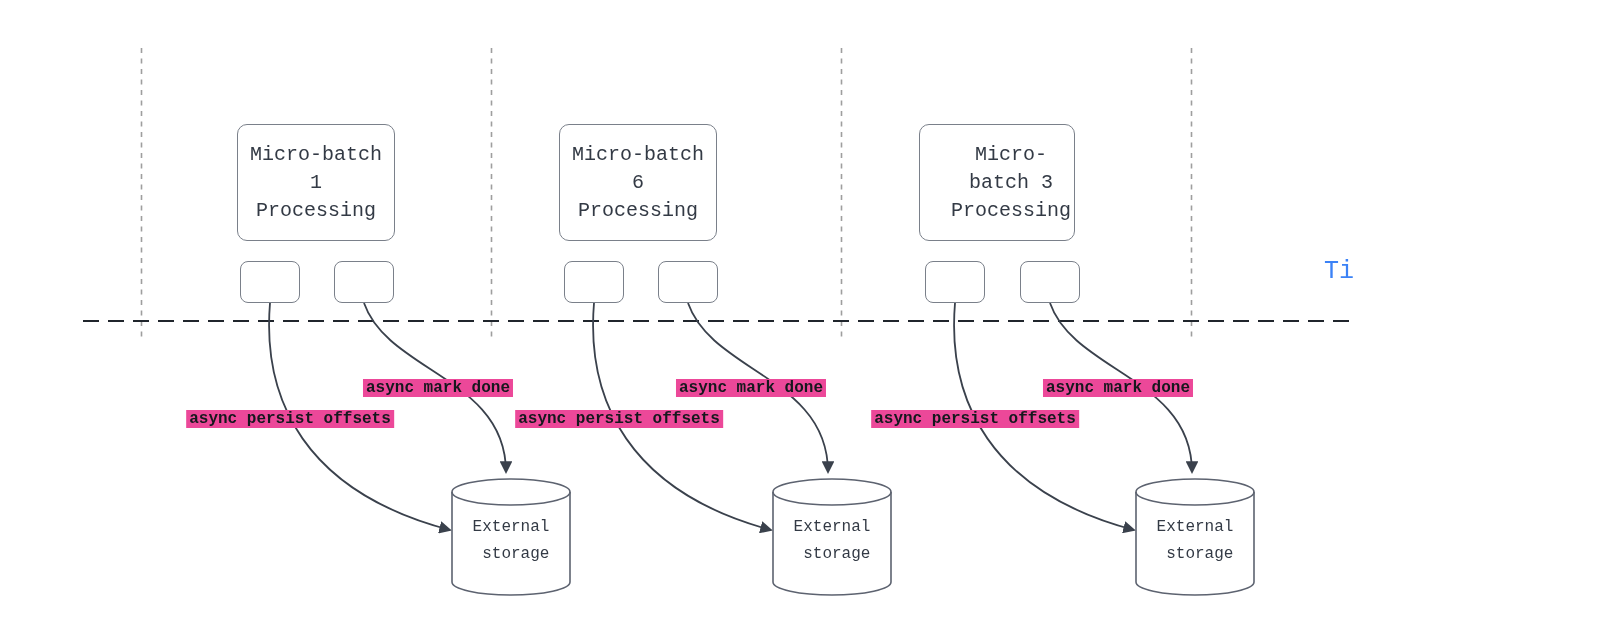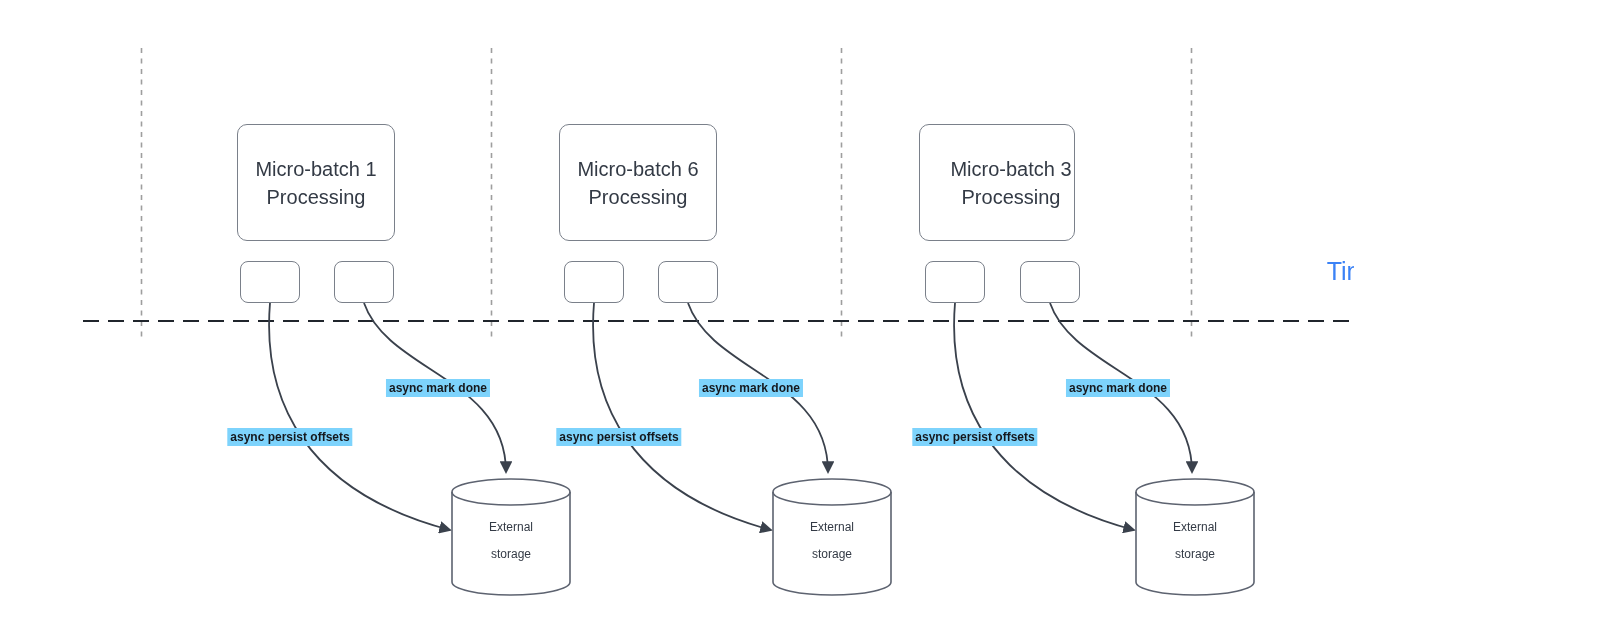--- a/index.html
+++ b/index.html
@@ -1,21 +1,21 @@
 <!DOCTYPE html>
 <html><head>
 <meta charset="utf-8">
 <style>
   html, body { margin: 0; padding: 0; background: #ffffff; }
   .canvas {
     position: relative;
     width: 1354px;
     height: 642px;
     background: #ffffff;
-    font-family: Liberation Sans, sans-serif;
+    font-family: Liberation Mono, monospace;
     overflow: hidden;
   }
   .layer {
     position: absolute;
     left: 0; top: 0;
   }
   .proc-box {
     position: absolute;
     top: 124px;
     height: 117px;
@@ -41,37 +41,37 @@
     width: 60px;
     height: 42px;
     background: #ffffff;
     border: 1.6px solid #7a808a;
     border-radius: 8px;
     box-sizing: border-box;
   }
   .lbl {
     position: absolute;
     transform: translateX(-50%);
-    font-size: 12px;
+    font-size: 16px;
     font-weight: bold;
     color: #15181d;
     white-space: nowrap;
-    background: #7dd3fc;
+    background: #ec4899;
     padding: 0 3px;
     line-height: 18px;
   }
-  .lbl.persist { top: 428px; }
+  .lbl.persist { top: 410px; }
   .lbl.mark   { top: 379px; }
   .storage-label {
     position: absolute;
     top: 514px;
     transform: translateX(-50%);
-    text-align: center;
+    text-align: right;
     white-space: pre-line;
-    font-size: 12px;
+    font-size: 16px;
     line-height: 27px;
     color: #333a45;
   }
   .time-label {
     position: absolute;
     left: 1354px;
     top: 257px;
     transform: translateX(-50%);
     font-size: 25px;
     color: #3b82f6;

